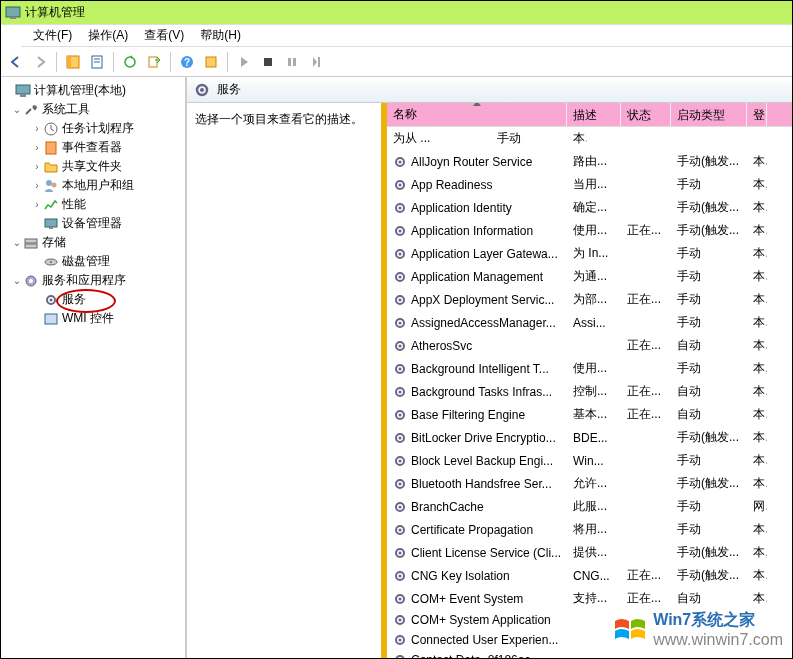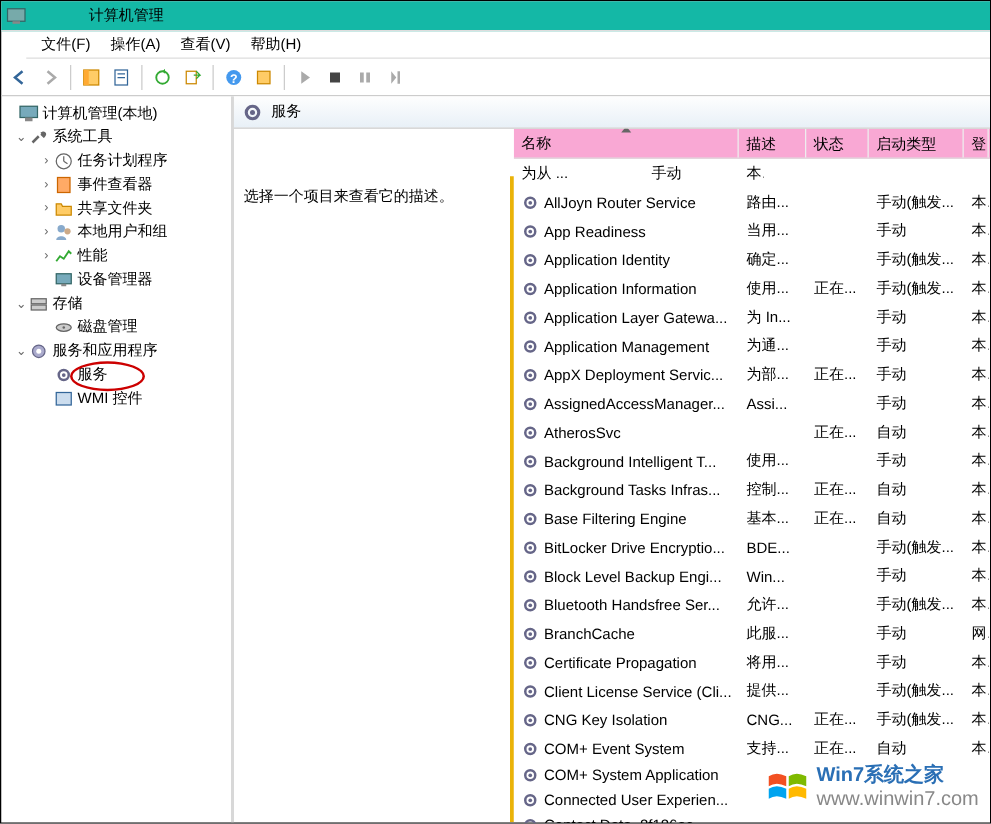--- a/index.html
+++ b/index.html
@@ -1,36 +1,36 @@
 <!DOCTYPE html>
 <html><head>
 <meta charset="utf-8">
 <style>
 * { box-sizing: border-box; margin: 0; padding: 0; }
 body { font-family: "Microsoft YaHei", "Segoe UI", sans-serif; font-size: 12px; background: #fff; width: 793px; height: 659px; overflow: hidden; position: relative; }
 .window { border: 1px solid #000; width: 793px; height: 659px; display: flex; flex-direction: column; }
-.titlebar { height: 24px; background: #14b8a6; display: flex; align-items: center; padding: 2px 4px; border-bottom: 1px solid #ddd; gap: 46px; }
+.titlebar { height: 24px; background: #bef264; display: flex; align-items: center; padding: 2px 4px; border-bottom: 1px solid #ddd; }
 .titlebar .icon { width: 16px; height: 16px; margin-right: 4px; }
 .menubar { height: 22px; display: flex; align-items: center; padding: 0 4px; border-bottom: 1px solid #ddd; margin-left: 20px; }
 .menubar span { padding: 2px 8px; cursor: default; }
 .toolbar { height: 30px; display: flex; align-items: center; padding: 2px 4px; border-bottom: 1px solid #ccc; gap: 2px; }
 .tbtn { width: 22px; height: 22px; display: flex; align-items: center; justify-content: center; border: 1px solid transparent; }
 .tsep { width: 1px; height: 20px; background: #ccc; margin: 0 3px; }
 .content { flex: 1; display: flex; overflow: hidden; }
 .tree { width: 185px; border-right: 1px solid #ccc; padding: 4px 2px; overflow: auto; }
 .tnode { display: flex; align-items: center; white-space: nowrap; padding: 1px 0; cursor: default; }
 .tnode .exp { width: 12px; display: inline-block; text-align: center; color: #666; font-size: 10px; cursor: pointer; }
 .tnode .ticon { width: 16px; height: 16px; margin-right: 3px; display: inline-flex; align-items: center; justify-content: center; }
 .circled { position: relative; }
 .circled::after { content: ""; position: absolute; left: -6px; top: -2px; width: 56px; height: 20px; border: 2px solid #c00; border-radius: 50%/50%; pointer-events: none; }
 .right { flex: 1; display: flex; flex-direction: column; overflow: hidden; border-left: 1px solid #ccc; }
 .svc-header { height: 26px; background: linear-gradient(#fefefe,#e8f0f7); border-bottom: 1px solid #ccc; display: flex; align-items: center; padding: 0 6px; }
 .svc-header .gear { width: 18px; height: 18px; margin-right: 6px; }
 .svc-body { flex: 1; display: flex; overflow: hidden; }
-.desc-col { width: 224px; padding: 8px; border-right: 3px solid #eab308; margin-top: 38px; }
+.desc-col { width: 200px; padding: 8px; border-right: 6px solid #eab308; }
 .list-col { flex: 1; overflow: hidden; display: flex; flex-direction: column; }
 .cols { display: flex; border-bottom: 1px solid #ddd; background: #f9a8d4; height: 24px; }
 .cols div { padding: 4px 6px; border-right: 1px solid #eee; position: relative; cursor: default; }
 .cols .sort::after { content: ""; position: absolute; left: 50%; top: -2px; transform: translateX(-50%); border-left: 4px solid transparent; border-right: 4px solid transparent; border-bottom: 5px solid #666; }
 .rows { flex: 1; overflow-y: auto; }
 .row { display: flex; padding: 2px 0; align-items: center; }
 .row .cell { padding: 1px 6px; white-space: nowrap; overflow: hidden; text-overflow: ellipsis; }
 .c-name { width: 180px; display: flex; align-items: center; }
 .c-desc { width: 54px; }
 .c-stat { width: 50px; }

